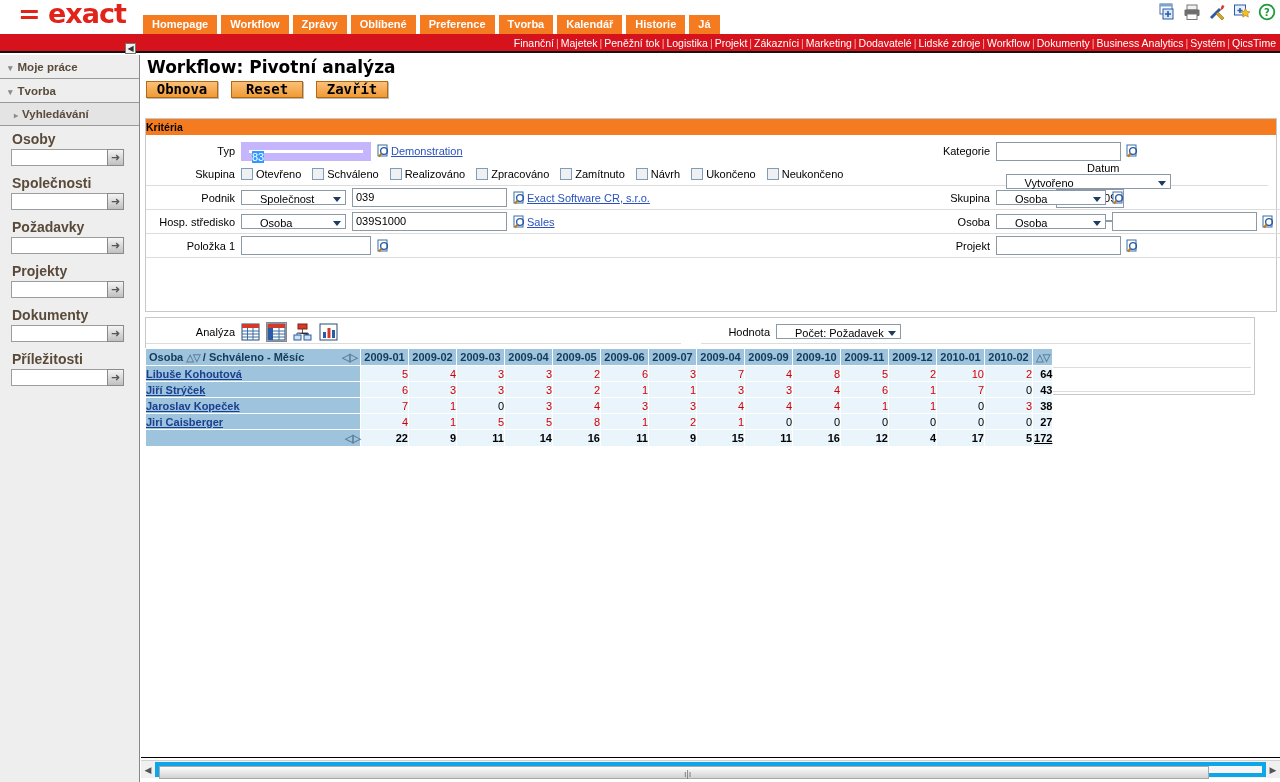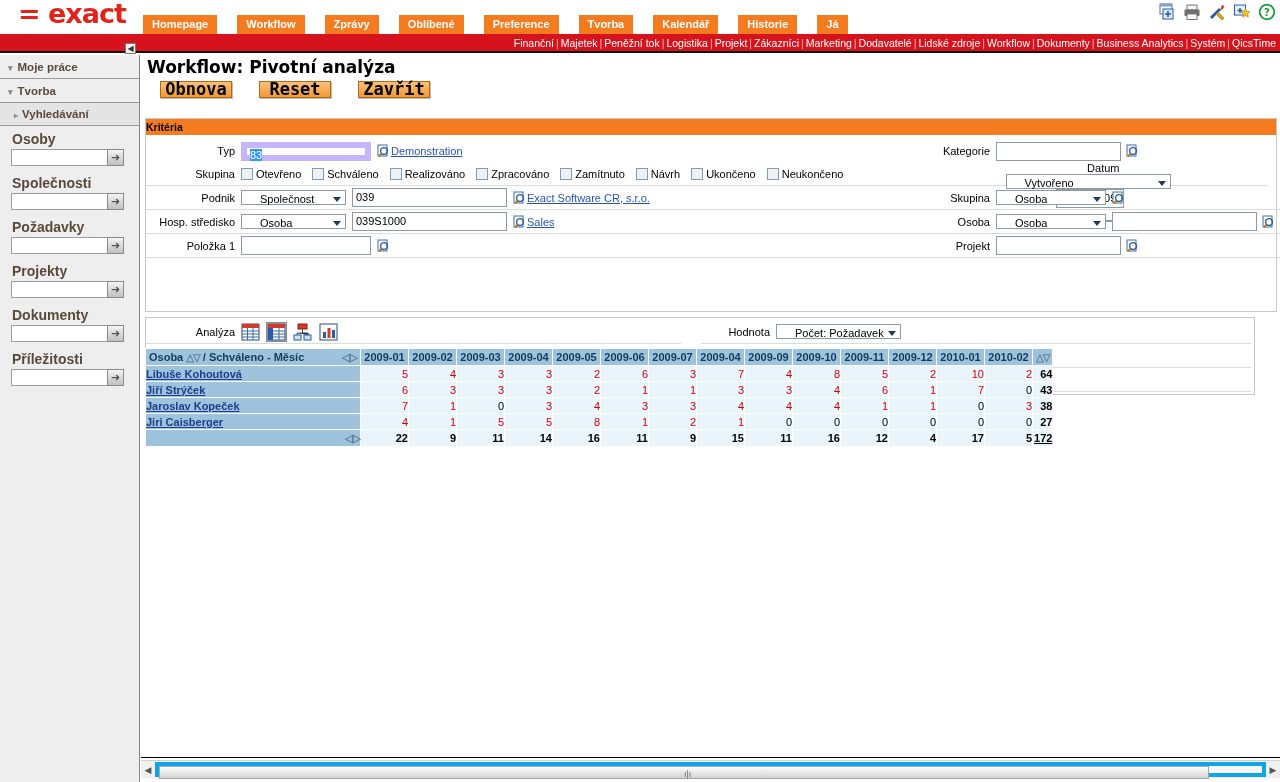--- a/index.html
+++ b/index.html
@@ -18,21 +18,21 @@
     background: #ffffff;
   }
   #logo {
     position: absolute; left: 18px; top: -2px;
     font-family: "DejaVu Sans", sans-serif;
     font-size: 27px; font-weight: bold; letter-spacing: -1px;
     color: #e2231a;
   }
   #mainnav {
     position: absolute; left: 143px; top: 15px;
-    display: flex; gap: 20px;
+    display: flex; gap: 4px;
   }
   .navtab {
     background: #f47b20; color: #ffffff;
     font-size: 11px; font-weight: bold;
     padding: 3px 9px 4px 9px;
     line-height: 12px;
     cursor: pointer;
     white-space: nowrap;
   }
   #redbar {
@@ -116,25 +116,24 @@
   }
   #titlebuttons {
     position: absolute; left: 5px; top: 26px;
     display: flex; gap: 13px;
   }
   .obtn {
     width: 72px; height: 17px;
     background: linear-gradient(#fbc07a, #f09a35);
     border: 1px solid #b26a12;
     box-shadow: 1px 1px 0 #bdbdbd;
-    font-size: 17px; font-weight: bold; color: #000000;
+    font-size: 14px; font-weight: bold; color: #000000;
     text-align: center; line-height: 15px;
     cursor: pointer;
     font-family: "DejaVu Sans Mono", monospace;
-    margin-left: 14px;
   }
   #toolicons {
     position: absolute; right: 4px; top: 3px;
     display: flex; gap: 7px; align-items: center;
   }
   .ticon { width: 18px; height: 18px; cursor: pointer; }
 
   
   #criteria {
     position: absolute; left: 4px; top: 63px;
@@ -369,21 +368,21 @@
       <div class="obtn">Zavřít</div>
     </div>
 
   <div id="criteria">
     <div id="crit-head">Kritéria</div>
     <div id="crit-body">
 
       <div class="crow" style="left:0; top:4px; width:620px;">
         <div class="clab" style="width:95px;">Typ</div>
         <div style="position:relative;">
-          <div class="ctl" style="width:130px; border:6px solid #c4b5fd; height:19px; line-height:15px;"><span class="selected-text">83</span></div>
+          <div class="ctl" style="width:130px; border:8px solid #c4b5fd; height:19px; line-height:15px;"><span class="selected-text">83</span></div>
         </div>
         <svg class="mag" viewBox="0 0 14 14" style="margin-left:6px;">
           <rect x="1" y="1" width="9" height="11" fill="#fff" stroke="#3a6ea5"></rect>
           <circle cx="7" cy="7" r="3.4" fill="none" stroke="#2a5ba8" stroke-width="1.4"></circle>
           <path d="M4.5 9.5L2 12.5" stroke="#c07a1a" stroke-width="2"></path>
         </svg>
         <span class="lnk">Demonstration</span>
       </div>
 
       <div class="crow underl" id="statusrow" style="left:0; top:27px; width:780px;">

